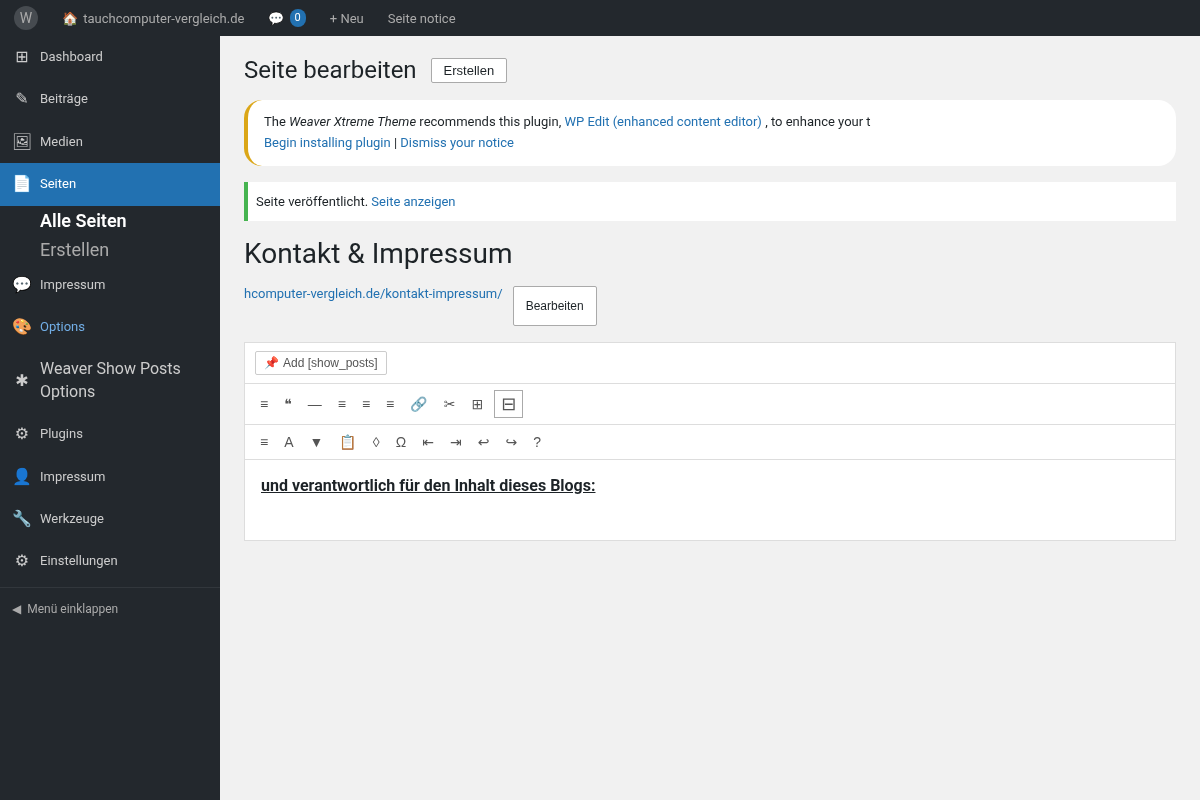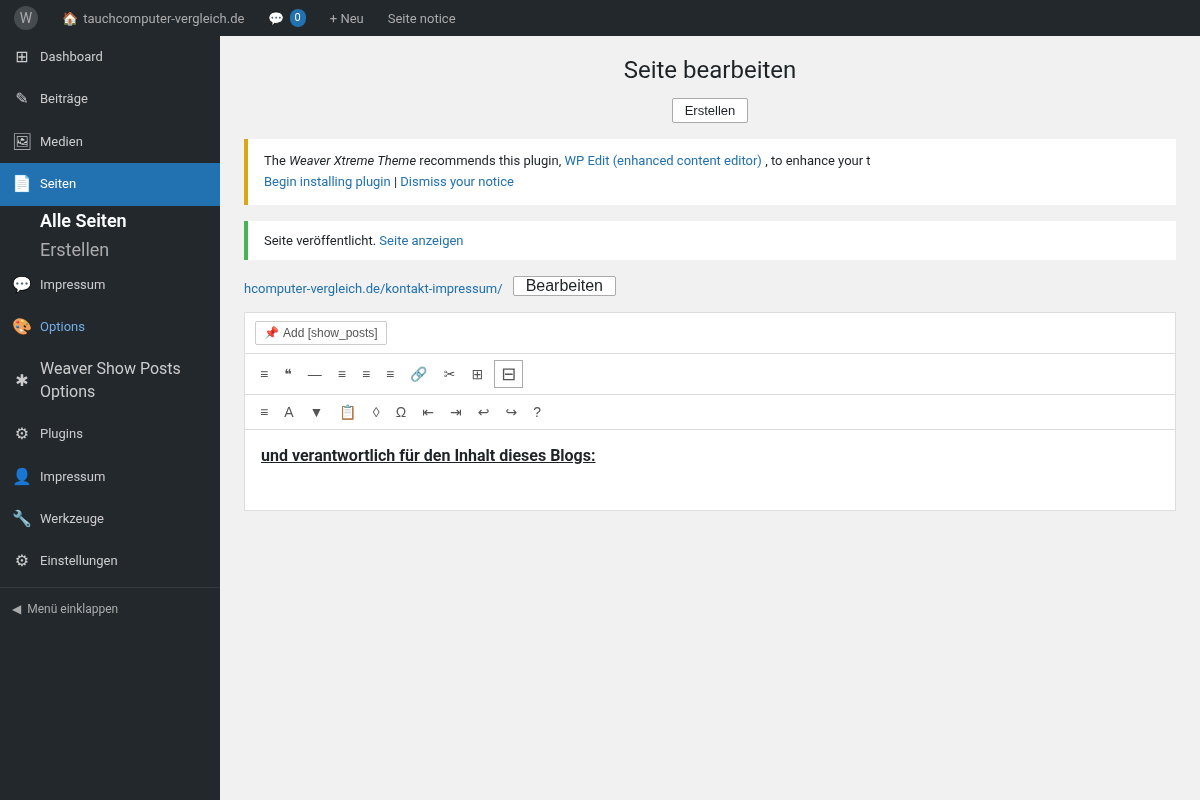--- a/index.html
+++ b/index.html
@@ -92,21 +92,20 @@
       overflow-y: auto;
       padding: 20px 24px;
     }
 
     
     .page-title-row {
       display: flex;
       align-items: center;
       gap: 14px;
       margin-bottom: 16px;
-      flex-direction: column;
     }
     .page-title {
       font-size: 24px;
       font-weight: 400;
       color: #1d2327;
     }
     .btn-erstellen {
       border: 1px solid #aaa;
       background: #fff;
       padding: 4px 12px;
@@ -118,57 +117,58 @@
 
     
     .notice-yellow {
       background: #fff;
       border-left: 4px solid #dba617;
       padding: 12px 16px;
       margin-bottom: 16px;
       font-size: 13px;
       color: #1d2327;
       line-height: 1.6;
+      border-radius: 18px;
     }
     .notice-yellow a { color: #2271b1; text-decoration: none; }
     .notice-yellow em { font-style: italic; }
 
     
     .notice-green {
       background: #fff;
       border-left: 4px solid #46b450;
-      padding: 12px 16px;
+      padding: 12px 8px;
       margin-bottom: 16px;
       font-size: 13px;
       color: #1d2327;
     }
     .notice-green a { color: #2271b1; text-decoration: none; }
 
     
     .post-title {
       font-size: 28px;
       font-weight: 400;
       color: #1d2327;
       margin-bottom: 16px;
     }
 
     
     .url-row {
       display: flex;
-      align-items: flex-end;
+      align-items: flex-start;
       gap: 10px;
       margin-bottom: 16px;
       font-size: 13px;
     }
     .url-text { color: #2271b1; }
     .btn-bearbeiten {
       border: 1px solid #aaa;
       background: #fff;
-      padding: 0 12px;
-      font-size: 16px;
+      padding: 12px 12px;
+      font-size: 12px;
       color: #1d2327;
       cursor: pointer;
       border-radius: 2px;
     }
 
     
     .editor-area {
       background: #fff;
       border: 1px solid #ddd;
       padding: 0;
@@ -324,20 +324,21 @@
       <a>Begin installing plugin</a>
       <span> | </span>
       <a>Dismiss your notice</a>
     </div>
 
     <div class="notice-green">
       <span>Seite veröffentlicht.</span>
       <a>Seite anzeigen</a>
     </div>
 
+    <h1 class="post-title">Kontakt &amp; Impressum</h1>
 
     <div class="url-row">
       <span class="url-text">hcomputer-vergleich.de/kontakt-impressum/</span>
       <button class="btn-bearbeiten">Bearbeiten</button>
     </div>
 
     <div class="editor-area">
 
       <div class="editor-toolbar-top">
         <button class="add-show-posts-btn">

